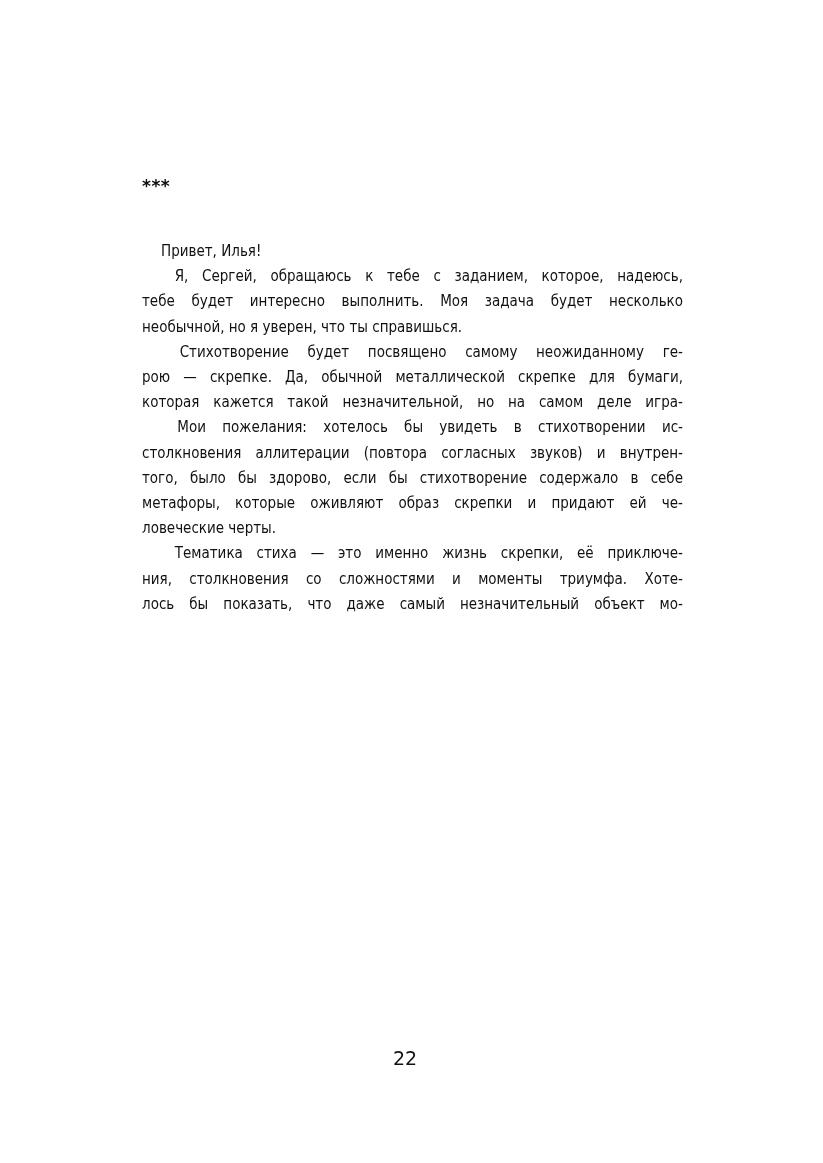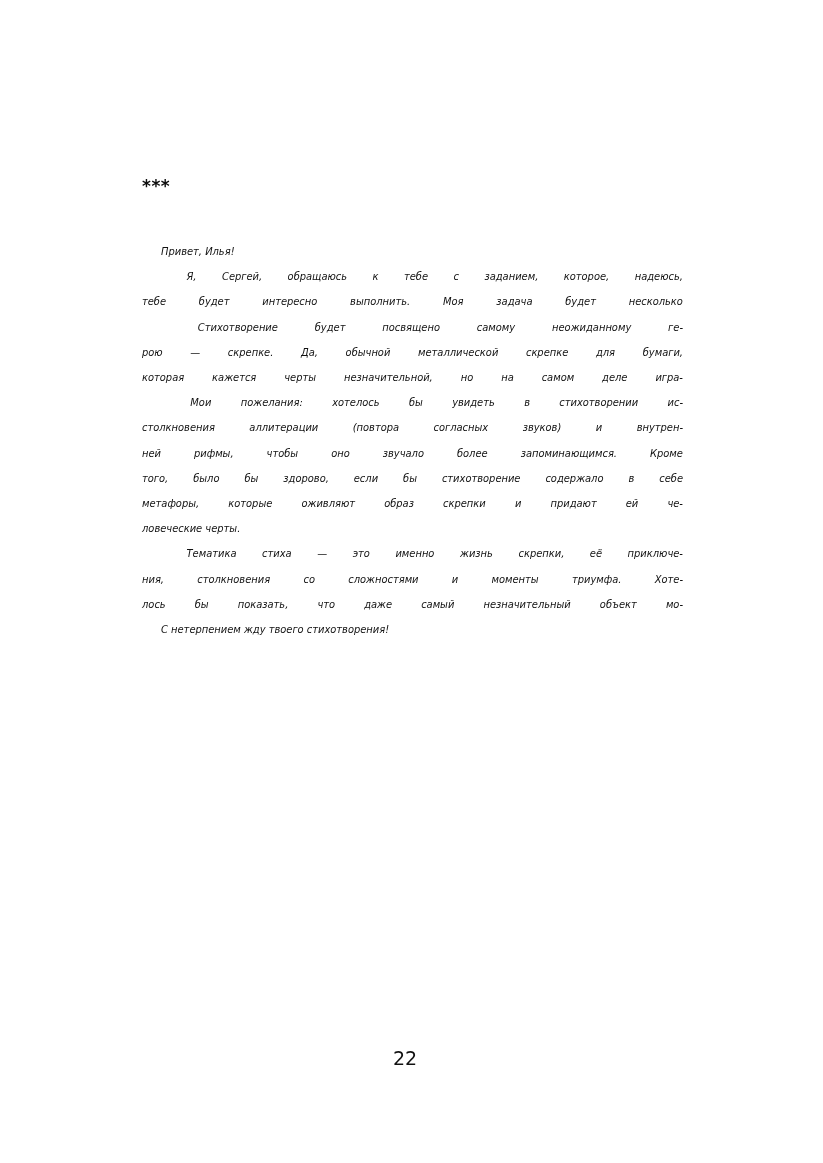--- a/index.html
+++ b/index.html
@@ -39,22 +39,21 @@
     margin: 0;
     text-align: left;
   }
 
   .body-block {
     margin-top: 43px;
   }
 
   .para {
     margin: 0;
-    font-style: italic;
-    font-size: 11px;
+    font-size: 15px;
     line-height: 25.2px;
     color: #111111;
     font-stretch: semi-condensed;
   }
 
   
   .ln {
     display: block;
     white-space: nowrap;
   }
@@ -122,20 +121,21 @@
           <span class="ln just">
             <span>тебе</span>
             <span>будет</span>
             <span>интересно</span>
             <span>выполнить.</span>
             <span>Моя</span>
             <span>задача</span>
             <span>будет</span>
             <span>несколько</span>
           </span>
+          <span class="ln flush"><span>необычной, но я уверен, что ты справишься.</span></span>
         </p>
         <p class="para">
           <span class="ln just">
             <span class="indent"></span>
             <span>Стихотворение</span>
             <span>будет</span>
             <span>посвящено</span>
             <span>самому</span>
             <span>неожиданному</span>
             <span>ге-</span>
@@ -147,21 +147,21 @@
             <span>Да,</span>
             <span>обычной</span>
             <span>металлической</span>
             <span>скрепке</span>
             <span>для</span>
             <span>бумаги,</span>
           </span>
           <span class="ln just">
             <span>которая</span>
             <span>кажется</span>
-            <span>черты</span>
+            <span>такой</span>
             <span>незначительной,</span>
             <span>но</span>
             <span>на</span>
             <span>самом</span>
             <span>деле</span>
             <span>игра-</span>
           </span>
         </p>
         <p class="para">
           <span class="ln just">
@@ -176,30 +176,20 @@
             <span>ис-</span>
           </span>
           <span class="ln just">
             <span>столкновения</span>
             <span>аллитерации</span>
             <span>(повтора</span>
             <span>согласных</span>
             <span>звуков)</span>
             <span>и</span>
             <span>внутрен-</span>
-          </span>
-          <span class="ln just">
-            <span>ней</span>
-            <span>рифмы,</span>
-            <span>чтобы</span>
-            <span>оно</span>
-            <span>звучало</span>
-            <span>более</span>
-            <span>запоминающимся.</span>
-            <span>Кроме</span>
           </span>
           <span class="ln just">
             <span>того,</span>
             <span>было</span>
             <span>бы</span>
             <span>здорово,</span>
             <span>если</span>
             <span>бы</span>
             <span>стихотворение</span>
             <span>содержало</span>
@@ -247,22 +237,19 @@
             <span>бы</span>
             <span>показать,</span>
             <span>что</span>
             <span>даже</span>
             <span>самый</span>
             <span>незначительный</span>
             <span>объект</span>
             <span>мо-</span>
           </span>
         </p>
-        <p class="para">
-          <span class="ln flush"><span class="indent"></span><span>С нетерпением жду твоего стихотворения!</span></span>
-        </p>
       </div>
 
   </div>
 
   <div class="folio">22</div>
 
 </div>
 
 </body></html>

